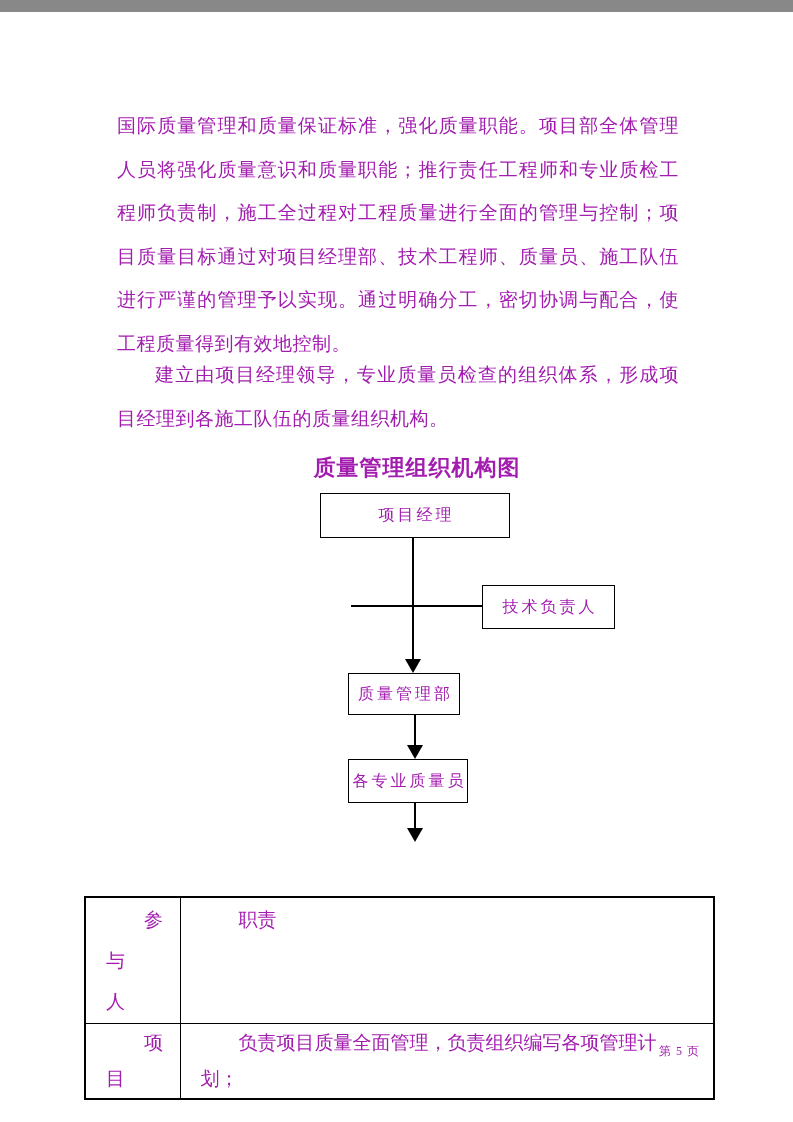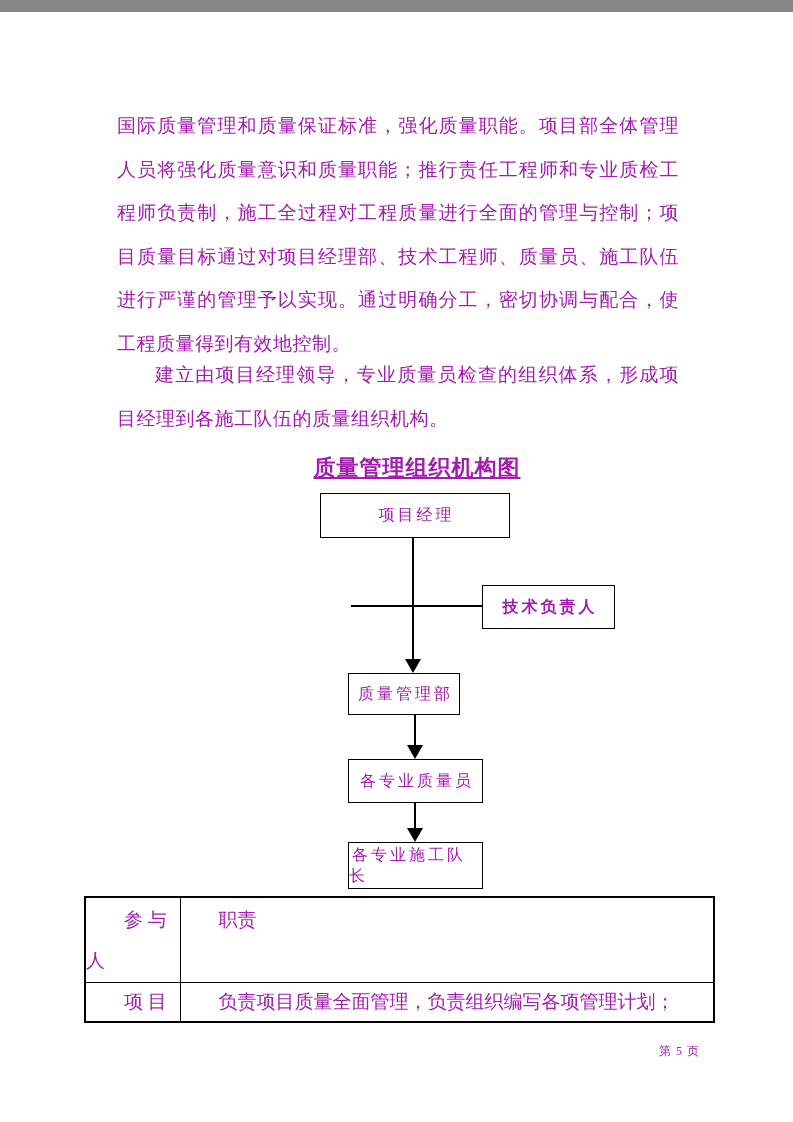--- a/index.html
+++ b/index.html
@@ -29,38 +29,37 @@
   .chart-title {
     position: absolute;
     left: 117px;
     top: 441px;
     width: 600px;
     text-align: center;
     font-family: "Liberation Sans", "DejaVu Sans", sans-serif;
     font-weight: bold;
     font-size: 22px;
     letter-spacing: 1px;
-    text-decoration: underline;
   }
   .org-node {
     position: absolute;
     border: 1.5px solid #000000;
     background: #ffffff;
     display: flex;
     align-items: center;
     justify-content: center;
     font-size: 16px;
     letter-spacing: 3px;
     text-indent: 3px; 
   }
   .node-pm  { left: 320px; top: 481px; width: 190px; height: 45px; text-align: center; }
   .node-dpm { left: 216px; top: 573px; width: 135px; height: 44px; }
-  .node-td  { left: 482px; top: 573px; width: 133px; height: 44px; font-weight: bold; }
+  .node-td  { left: 482px; top: 573px; width: 133px; height: 44px; }
   .node-qd  { left: 348px; top: 661px; width: 112px; height: 42px; }
-  .node-qs  { left: 348px; top: 747px; width: 135px; height: 44px; }
+  .node-qs  { left: 348px; top: 747px; width: 120px; height: 44px; }
   .node-tl  { left: 348px; top: 830px; width: 135px; height: 47px; }
   .conn { position: absolute; background: #000000; }
   .conn-v1 { left: 412px; top: 526px; width: 2px; height: 121px; }
   .conn-h1 { left: 351px; top: 593px; width: 131px; height: 2px; }
   .conn-v2 { left: 414px; top: 703px; width: 2px; height: 31px; }
   .conn-v3 { left: 414px; top: 791px; width: 2px; height: 26px; }
   .arrow-down {
     position: absolute;
     width: 0; height: 0;
     border-left: 8px solid transparent;
@@ -76,21 +75,21 @@
     top: 884px;
     width: 631px;
     border-collapse: collapse;
     table-layout: fixed;
     border: 2px solid #000000;
     font-size: 19px;
   }
   .duty-table td {
     border: 1px solid #000000;
     vertical-align: top;
-    padding: 1px 0;
+    padding: 1px 20px;
   }
   .duty-table .col-participant { width: 95px; }
   .duty-table tr.row-header td { height: 72px; line-height: 41px; }
   .duty-table tr.row-item td   { height: 38px; line-height: 36px; }
   .cell-participant-header { white-space: pre-line; text-indent: 2em; }
   .cell-indent { text-indent: 2em; }
   .page-footer {
     position: absolute;
     left: 0;
     top: 1031px;
@@ -107,21 +106,20 @@
 
   <div class="body-par par-1">国际质量管理和质量保证标准，强化质量职能。项目部全体管理人员将强化质量意识和质量职能；推行责任工程师和专业质检工程师负责制，施工全过程对工程质量进行全面的管理与控制；项目质量目标通过对项目经理部、技术工程师、质量员、施工队伍进行严谨的管理予以实现。通过明确分工，密切协调与配合，使工程质量得到有效地控制。</div>
   <div class="body-par par-2">建立由项目经理领导，专业质量员检查的组织体系，形成项目经理到各施工队伍的质量组织机构。</div>
 
   <div class="chart-title">质量管理组织机构图</div>
 
   <div class="org-node node-pm">项目经理</div>
   <div class="org-node node-td">技术负责人</div>
   <div class="org-node node-qd">质量管理部</div>
   <div class="org-node node-qs">各专业质量员</div>
-  <div class="org-node node-tl">各专业施工队长</div>
 
   <div class="conn conn-v1"></div>
   <div class="conn conn-h1"></div>
   <div class="conn conn-v2"></div>
   <div class="conn conn-v3"></div>
   <div class="arrow-down arrow-1"></div>
   <div class="arrow-down arrow-2"></div>
   <div class="arrow-down arrow-3"></div>
 
   <table class="duty-table">

